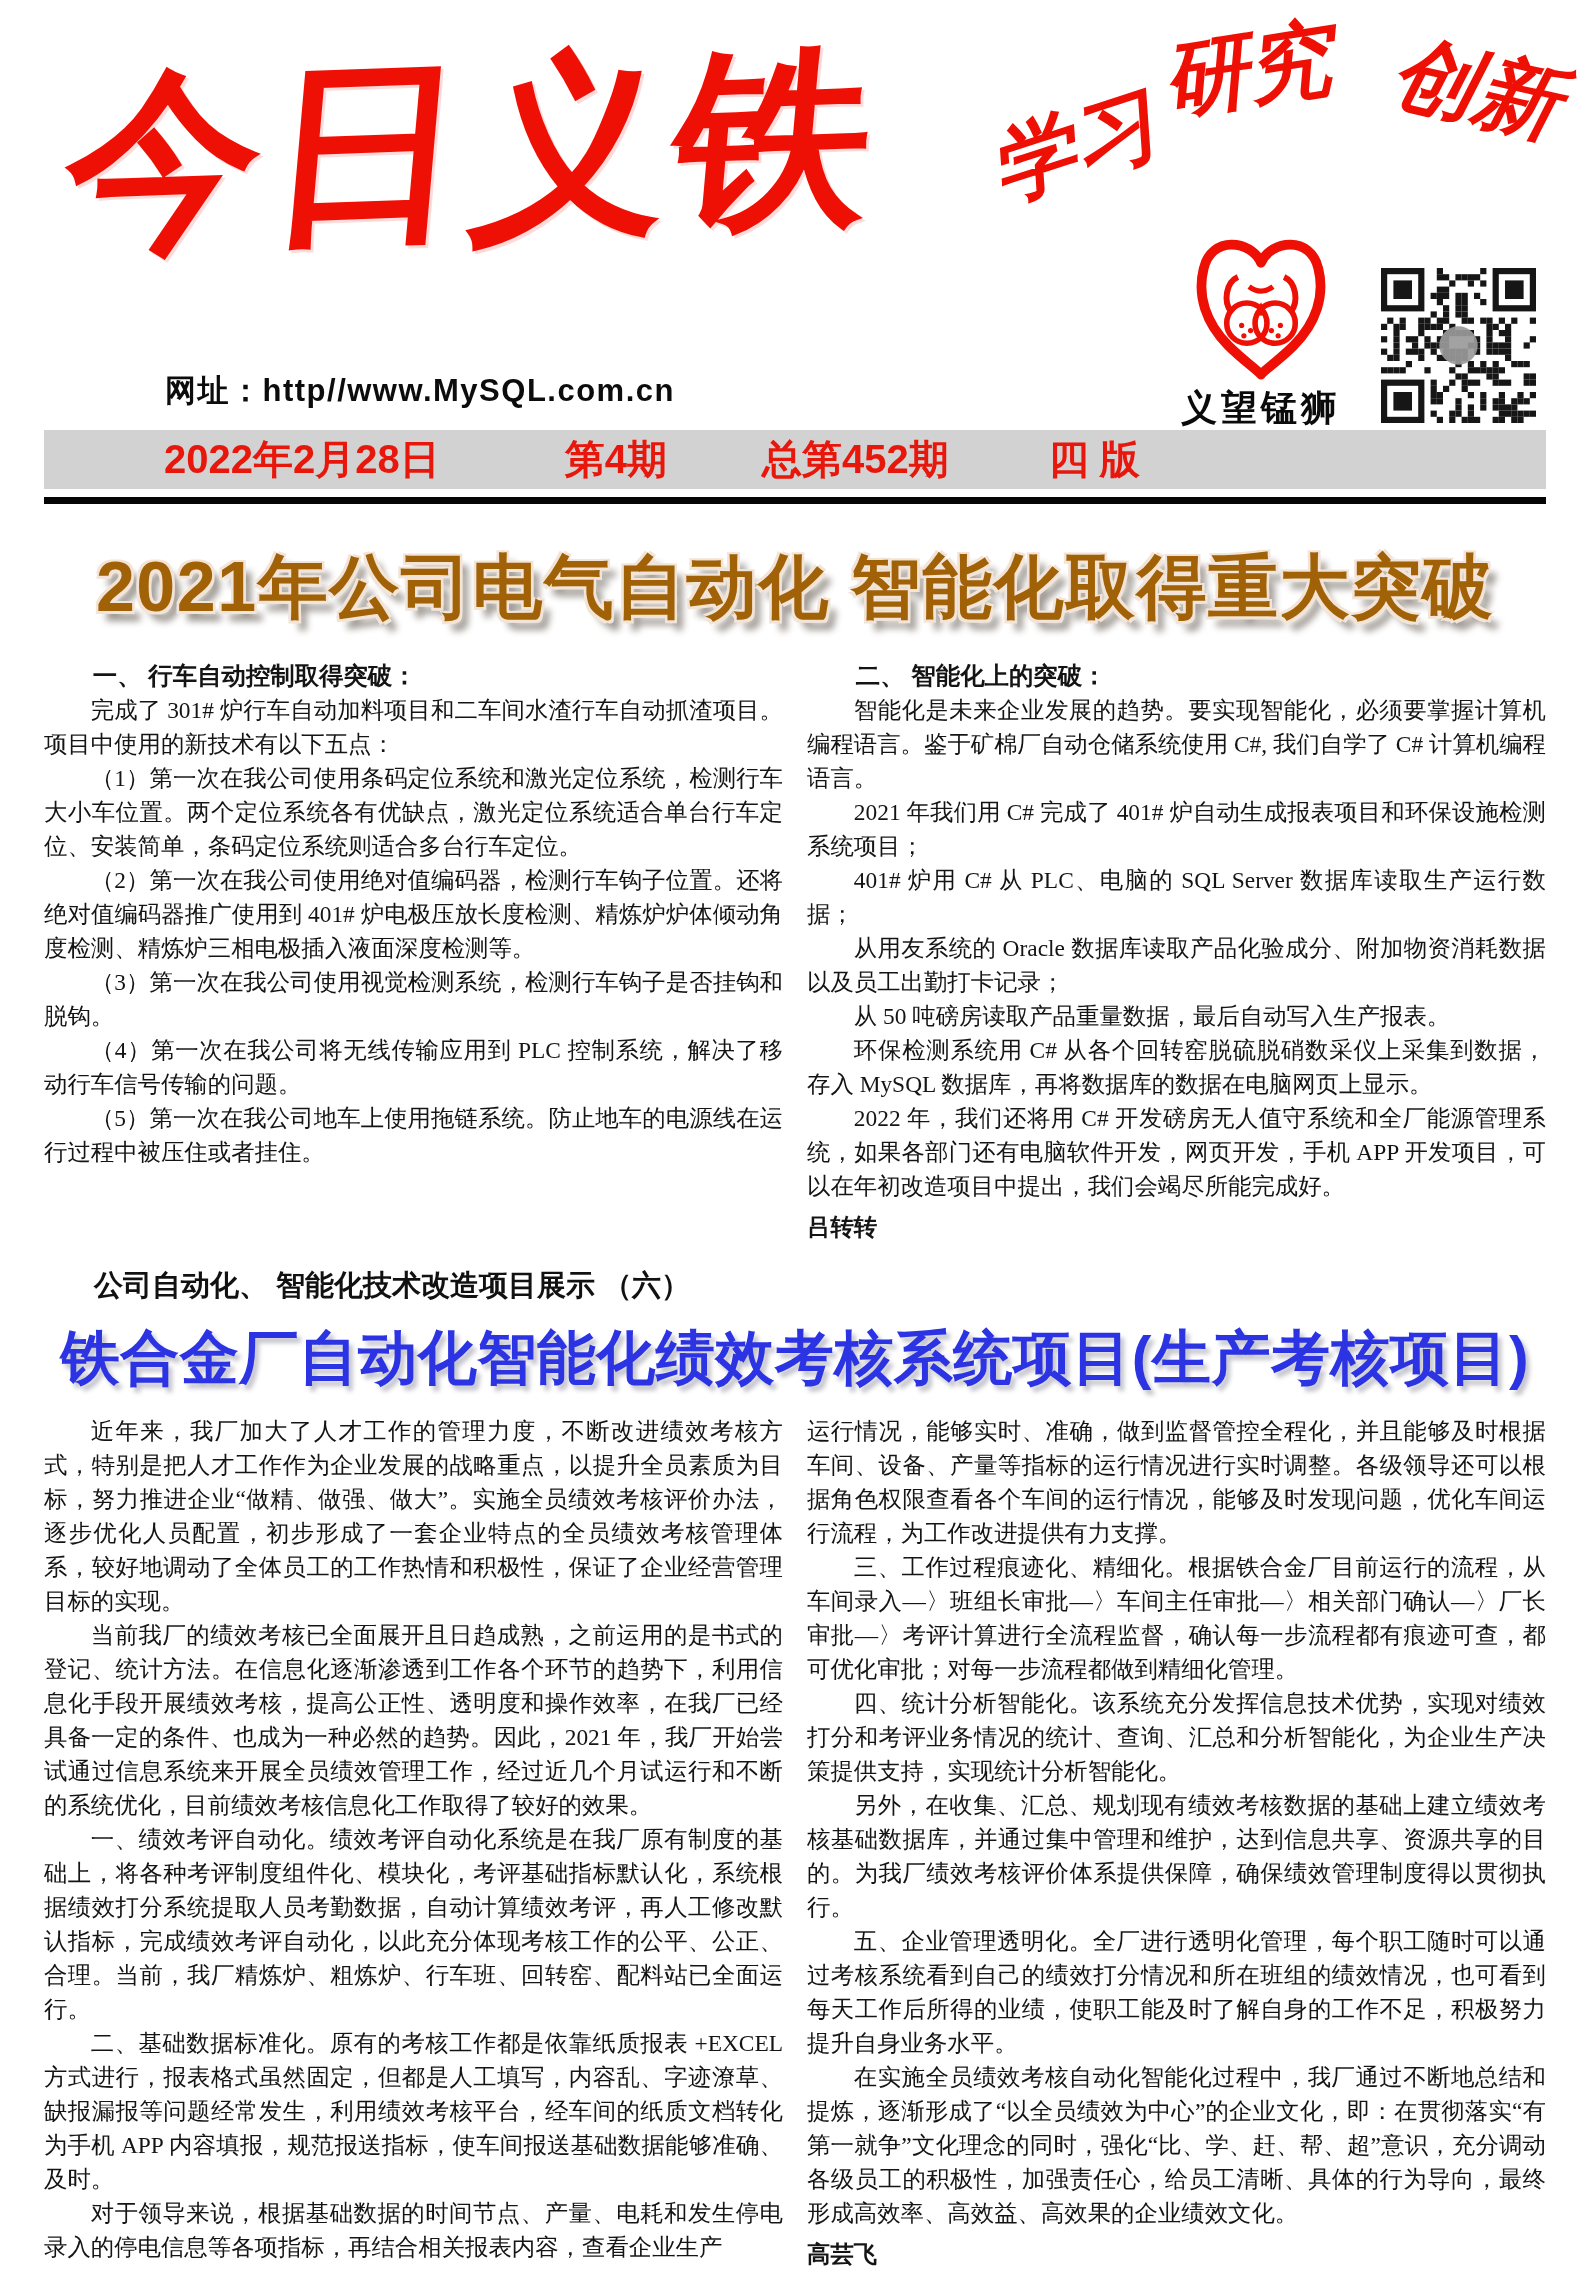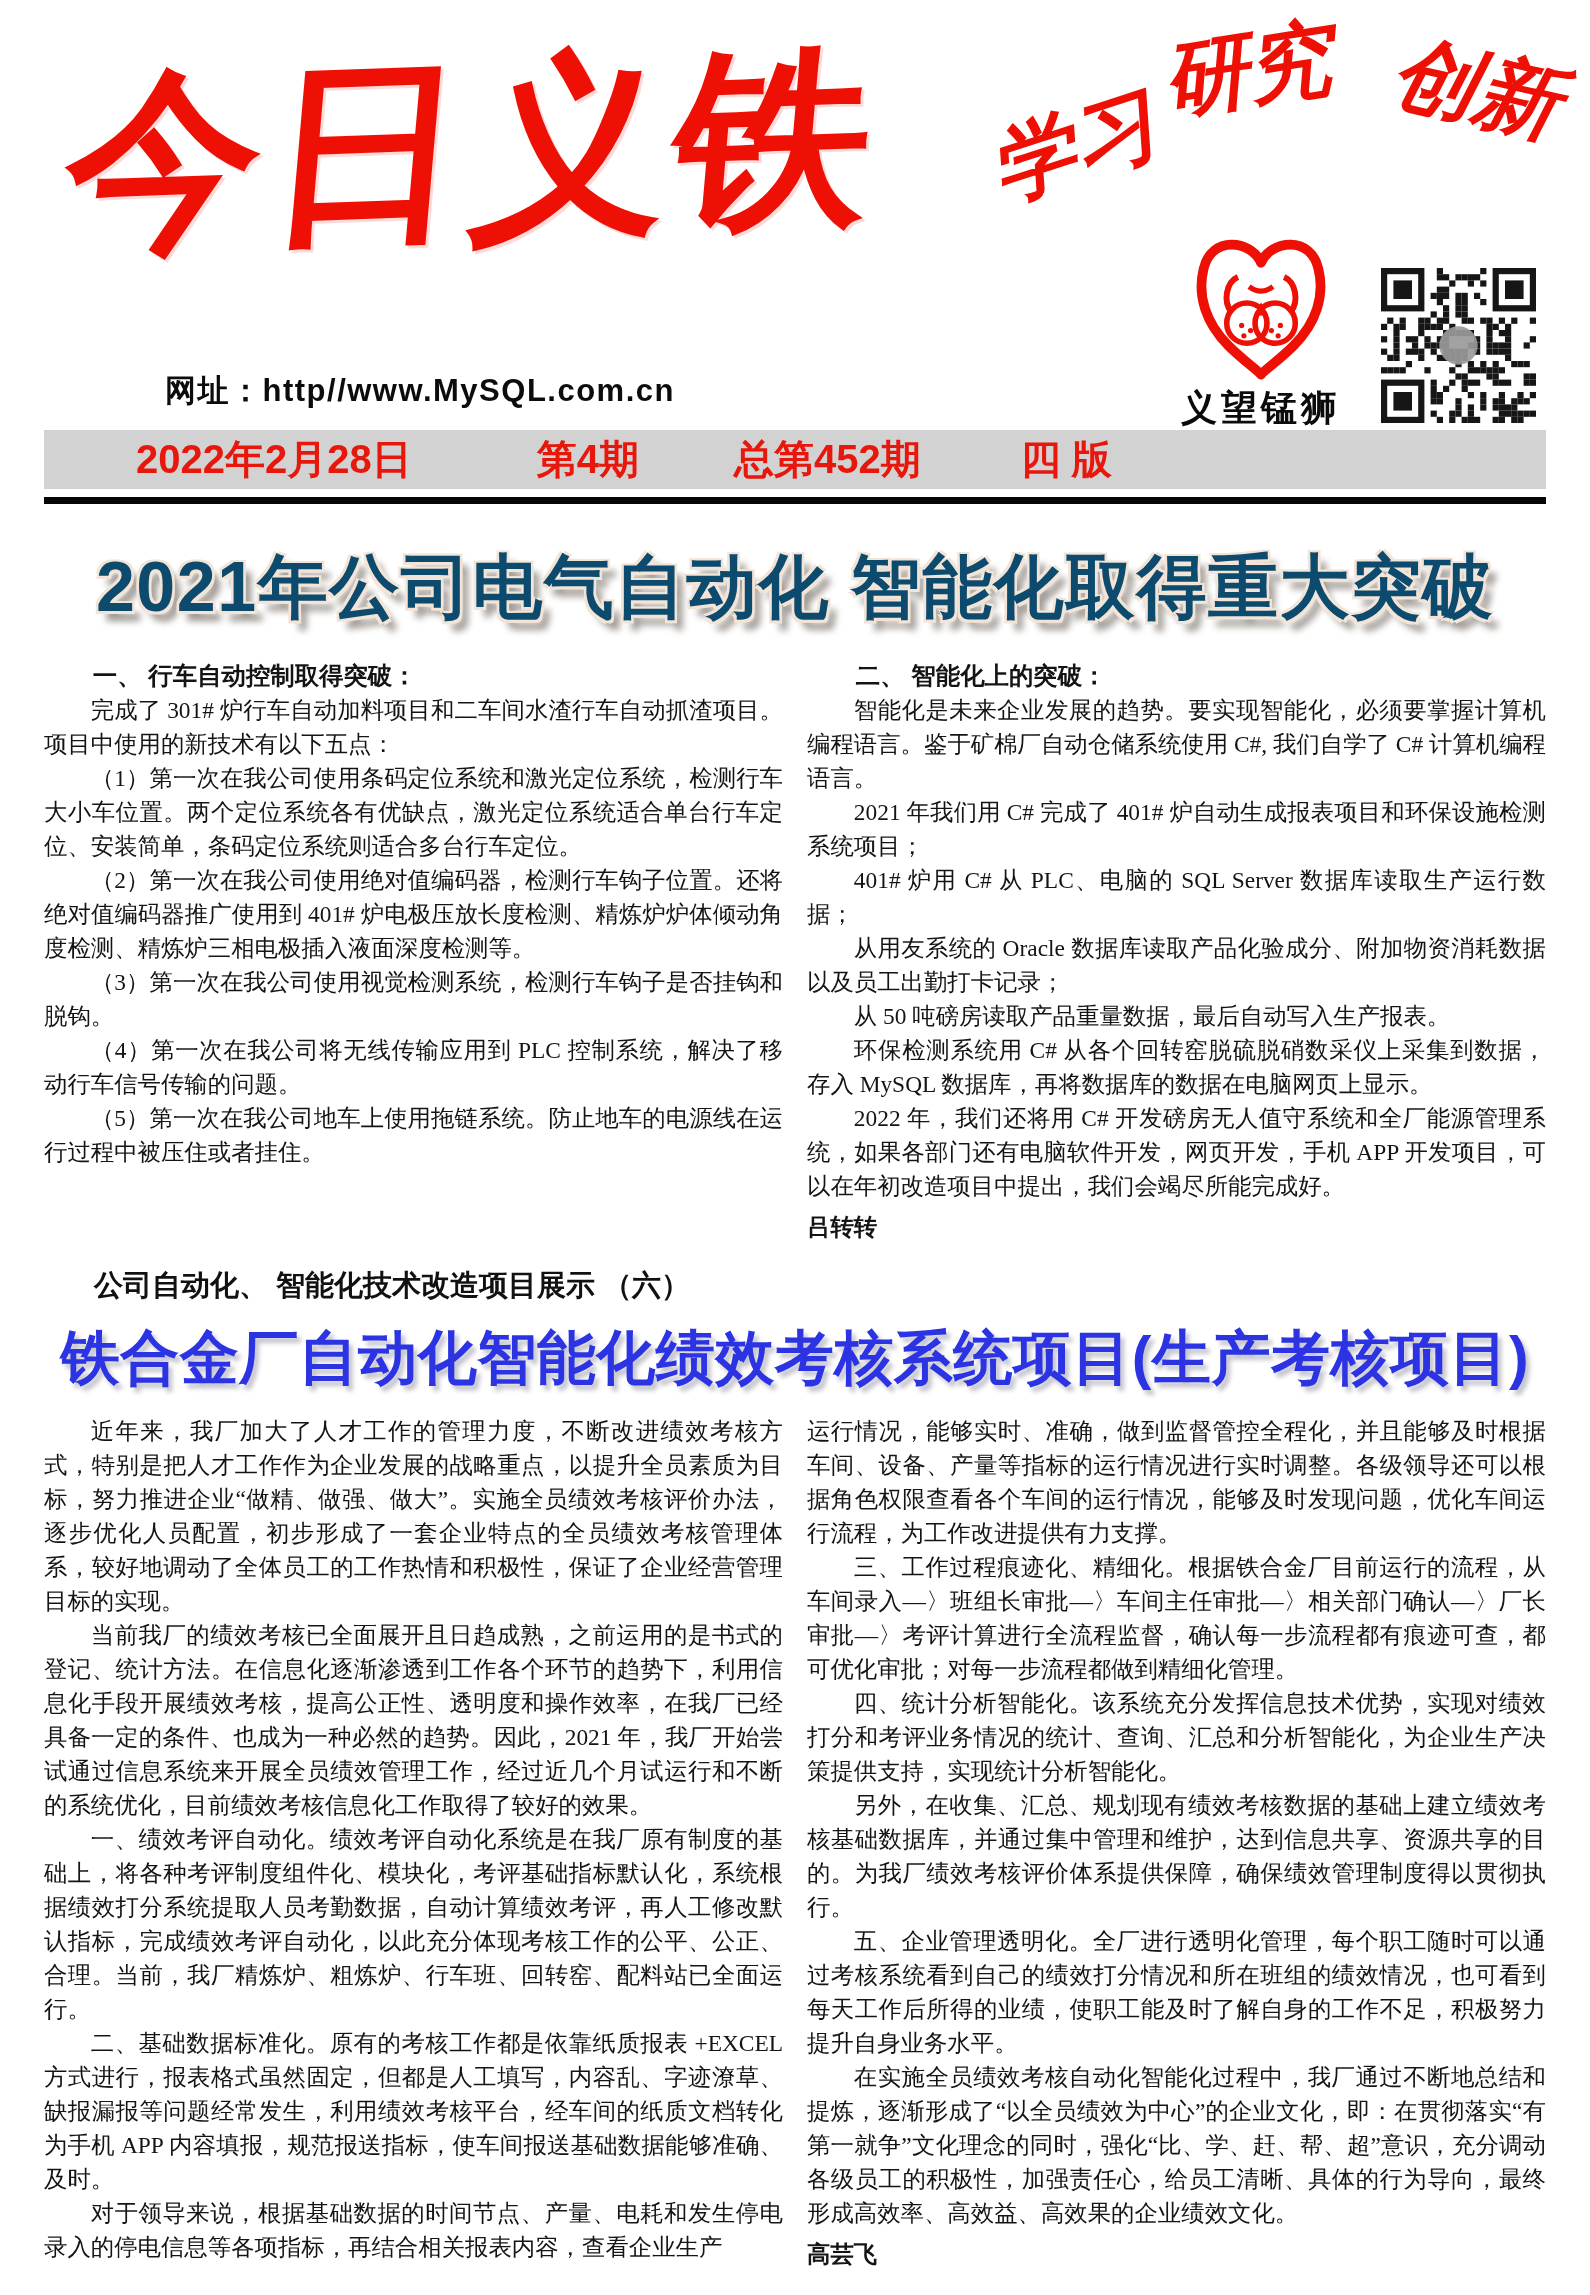--- a/index.html
+++ b/index.html
@@ -42,32 +42,32 @@
     font-size:36px; font-weight:900; letter-spacing:4px; color:#0b0b0b; white-space:nowrap;
   }
   .qr { position:absolute; left:1337px; top:268px; width:155px; height:155px; background:#ffffff; }
 
   .datebar {
     position:absolute; left:0; right:0; top:430px; height:59px;
     background:#d2d2d2; display:flex; align-items:center;
     font-family:"Liberation Sans","DejaVu Sans",sans-serif;
     font-size:40px; font-weight:900; color:#e8170c; white-space:nowrap;
   }
-  .datebar .d-date  { margin-left:92px; }
+  .datebar .d-date  { margin-left:120px; }
   .datebar .d-issue { margin-left:125px; }
   .datebar .d-total { margin-left:95px; }
   .datebar .d-ed    { margin-left:100px; letter-spacing:11px; }
   .rule { position:absolute; left:0; right:0; top:497px; height:6.5px; background:#050505; }
 
   
   .headline-1 {
     margin:43px 0 31px; text-align:center;
     font-family:"Liberation Sans","DejaVu Sans",sans-serif;
     font-size:70px; font-weight:900; letter-spacing:1.5px; line-height:1.15;
-    color:#0c4a6e; white-space:nowrap;
+    color:#a16207; white-space:nowrap;
     text-shadow:-2.5px -2.5px 0 #f3e4d8, 2.5px -2.5px 0 #f3e4d8, -2.5px 2.5px 0 #f3e4d8,
                  2.5px 2.5px 0 #f3e4d8, 8px 10px 7px #9b958f;
   }
   .section-label {
     margin-top:22px;
     font-family:"Liberation Sans","DejaVu Sans",sans-serif;
     font-size:29px; font-weight:bold; color:#111; text-indent:50px; white-space:nowrap;
   }
   .headline-2 {
     margin:19px 0 22px; text-align:center;

